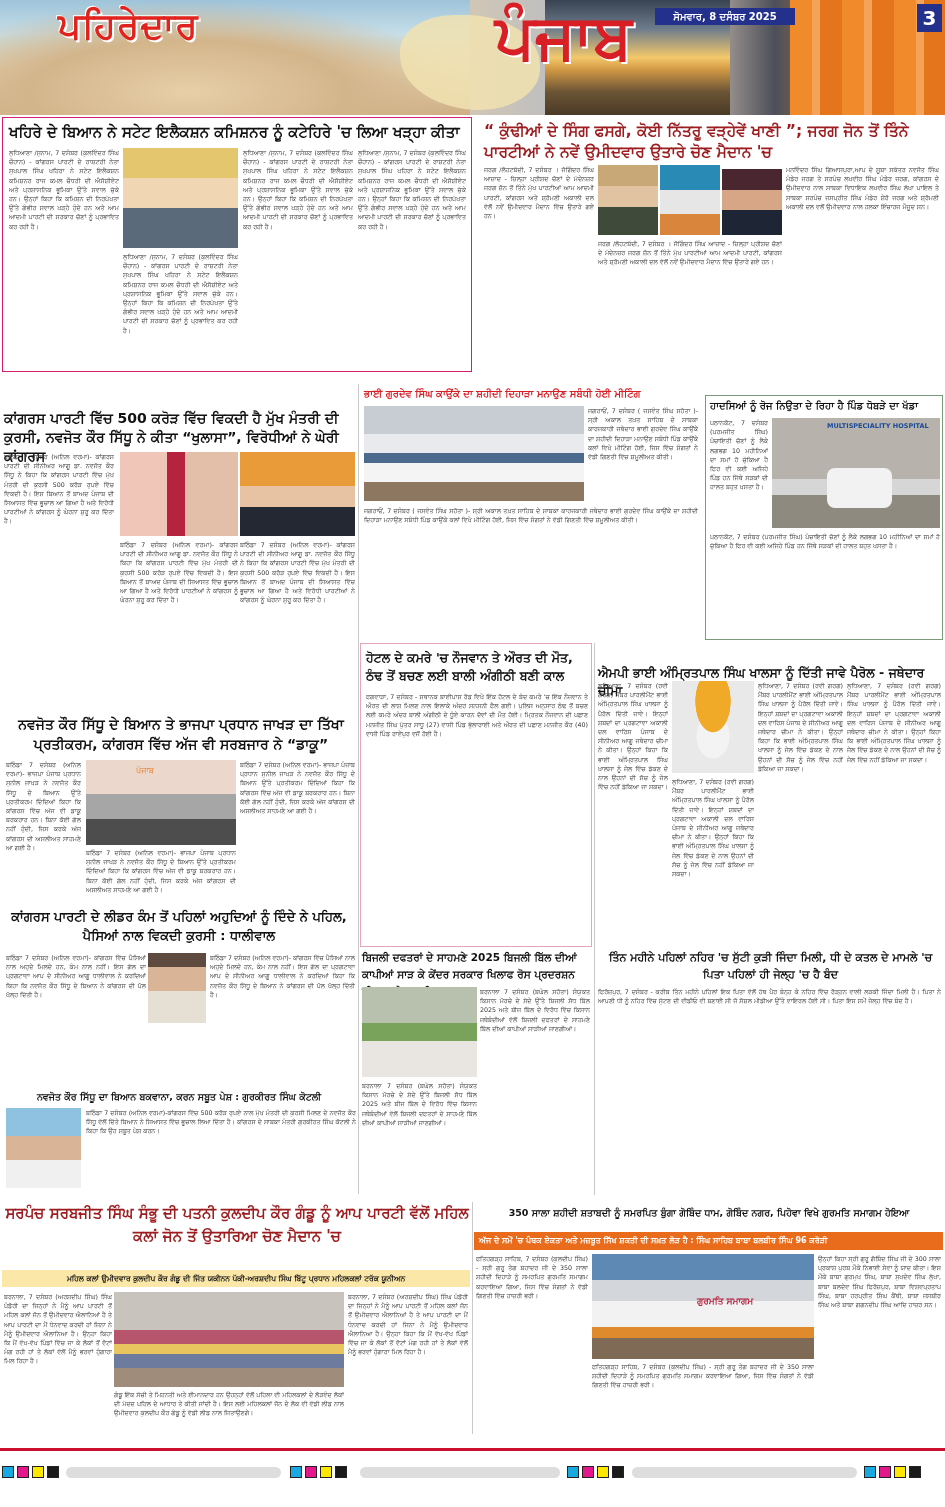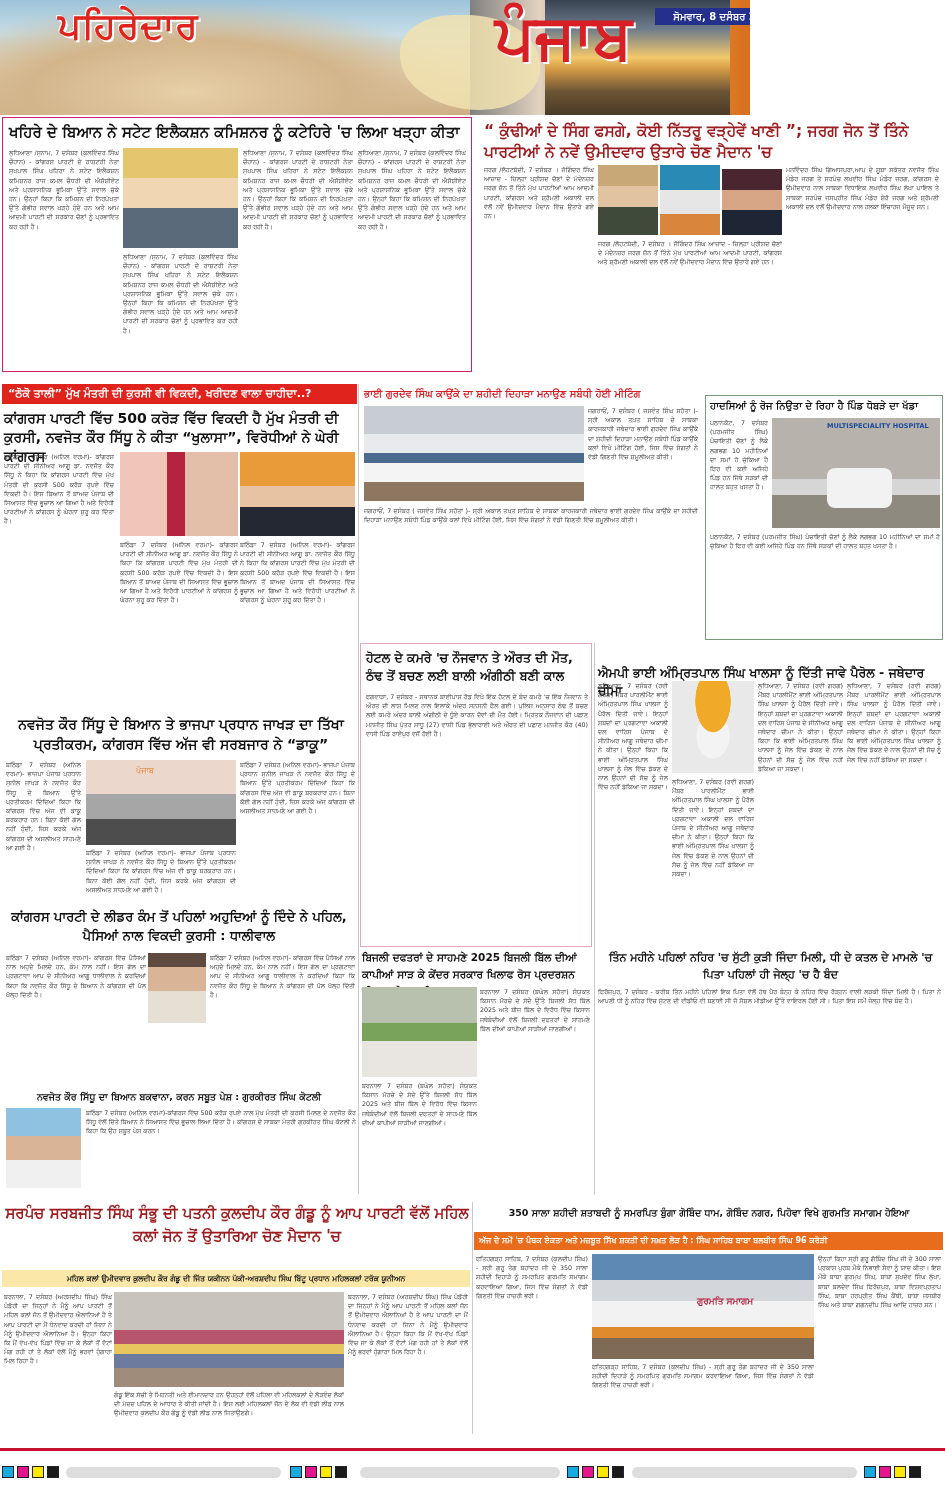--- a/index.html
+++ b/index.html
@@ -1,18 +1,18 @@
 <!DOCTYPE html>
 <html><head>
 <meta charset="utf-8">
 <style>
   * { box-sizing: border-box; margin: 0; padding: 0; }
   body { width: 945px; height: 1507px; background: #fff; font-family: "DejaVu Sans", sans-serif; position: relative; overflow: hidden; color: #222; }
   .abs { position: absolute; }
-  .masthead { left: 0; top: 0; width: 750px; height: 115px; overflow: hidden;
+  .masthead { left: 0; top: 0; width: 945px; height: 115px; overflow: hidden;
     background: linear-gradient(90deg, #d8a777 0%, #c9a07a 18%, #b9c7b6 30%, #dccbb0 45%, #bfbfbf 58%, #7a7a7a 62%, #e3d3c0 72%, #4c4f5a 82%, #e68a2b 92%, #d86f1f 100%); }
   .mh-left-art { left: 0; top: 0; width: 470px; height: 115px;
     background: radial-gradient(ellipse at 40% 80%, #e7cfa7 0%, #d3b58b 40%, transparent 70%),
                 linear-gradient(180deg, #9ec3d9 0%, #c7dfe9 30%, #e3d4b4 60%, #cfae84 100%); }
   .mh-sky { left: 545px; top: 0; width: 185px; height: 115px;
     background: linear-gradient(180deg, #394352 0%, #6d7c8c 25%, #f3c86b 50%, #d49a45 60%, #6b5435 80%, #4a3a26 100%); }
   .mh-kids { left: 790px; top: 0; width: 155px; height: 115px;
     background: repeating-linear-gradient(90deg, #f08a2a 0 22px, #f6a35a 22px 30px, #e5751c 30px 52px); }
   .mh-map { left: 400px; top: 15px; width: 140px; height: 95px; background: #f1e2b0; border-radius: 40% 55% 45% 60%; opacity: .85; }
   .logo-left { left: 58px; top: 4px; font-size: 36px; font-weight: bold; color: #e1231d; font-family: "DejaVu Serif", serif; text-shadow: 2px 2px 0 #fff, -1px -1px 0 #fff; letter-spacing: 1px; }
@@ -61,21 +61,20 @@
   <div class="abs headline-maroon" style="left:6px;top:4px;width:455px;font-size:15.5px;line-height:21px;">“ ਕੁੰਢੀਆਂ ਦੇ ਸਿੰਗ ਫਸਗੇ, ਕੋਈ ਨਿੱਤਰੂ ਵੜ੍ਹੇਵੇਂ ਖਾਣੀ ”; ਜਰਗ ਜੋਨ ਤੋਂ ਤਿੰਨੇ ਪਾਰਟੀਆਂ ਨੇ ਨਵੇਂ ਉਮੀਦਵਾਰ ਉਤਾਰੇ ਚੋਣ ਮੈਦਾਨ 'ਚ</div>
   <div class="abs body-text" style="left:6px;top:48px;width:110px;height:205px;">ਜਰਗ /ਲੋਹਟਬੱਦੀ, 7 ਦਸੰਬਰ । ਜੋਗਿੰਦਰ ਸਿੰਘ ਆਜ਼ਾਦ - ਜ਼ਿਲ੍ਹਾ ਪ੍ਰੀਸ਼ਦ ਚੋਣਾਂ ਦੇ ਮੱਦੇਨਜ਼ਰ ਜਰਗ ਜ਼ੋਨ ਤੋਂ ਤਿੰਨੇ ਮੁੱਖ ਪਾਰਟੀਆਂ ਆਮ ਆਦਮੀ ਪਾਰਟੀ, ਕਾਂਗਰਸ ਅਤੇ ਸ਼੍ਰੋਮਣੀ ਅਕਾਲੀ ਦਲ ਵੱਲੋਂ ਨਵੇਂ ਉਮੀਦਵਾਰ ਮੈਦਾਨ ਵਿੱਚ ਉਤਾਰੇ ਗਏ ਹਨ।</div>
   <div class="abs photo" style="left:120px;top:48px;width:60px;height:70px;background:linear-gradient(180deg,#c9a877 0 30%,#e1c3a1 30% 60%,#3f4a3a 60%);"></div>
   <div class="abs photo" style="left:182px;top:48px;width:60px;height:70px;background:linear-gradient(180deg,#2a8ab6 0 35%,#e6e6e6 35% 70%,#d9863c 70%);"></div>
   <div class="abs photo" style="left:244px;top:48px;width:60px;height:70px;background:linear-gradient(180deg,#fff 0 5%,#4a2631 5% 35%,#d6a686 35% 65%,#1e2635 65%);"></div>
   <div class="abs body-text" style="left:120px;top:122px;width:184px;height:131px;">ਜਰਗ /ਲੋਹਟਬੱਦੀ, 7 ਦਸੰਬਰ । ਜੋਗਿੰਦਰ ਸਿੰਘ ਆਜ਼ਾਦ - ਜ਼ਿਲ੍ਹਾ ਪ੍ਰੀਸ਼ਦ ਚੋਣਾਂ ਦੇ ਮੱਦੇਨਜ਼ਰ ਜਰਗ ਜ਼ੋਨ ਤੋਂ ਤਿੰਨੇ ਮੁੱਖ ਪਾਰਟੀਆਂ ਆਮ ਆਦਮੀ ਪਾਰਟੀ, ਕਾਂਗਰਸ ਅਤੇ ਸ਼੍ਰੋਮਣੀ ਅਕਾਲੀ ਦਲ ਵੱਲੋਂ ਨਵੇਂ ਉਮੀਦਵਾਰ ਮੈਦਾਨ ਵਿੱਚ ਉਤਾਰੇ ਗਏ ਹਨ।</div>
   <div class="abs body-text" style="left:308px;top:48px;width:153px;height:205px;">ਮਨਵਿੰਦਰ ਸਿੰਘ ਗਿਆਸਪੁਰਾ,ਆਪ ਦੇ ਸੂਬਾ ਸਕੱਤਰ ਨਵਜੋਤ ਸਿੰਘ ਮੰਡੇਰ ਜਰਗ ਤੇ ਸਰਪੰਚ ਲਖਵੀਰ ਸਿੰਘ ਮੰਡੇਰ ਜਰਗ, ਕਾਂਗਰਸ ਦੇ ਉਮੀਦਵਾਰ ਨਾਲ ਸਾਬਕਾ ਵਿਧਾਇਕ ਲਖਵੀਰ ਸਿੰਘ ਲੱਖਾ ਪਾਇਲ ਤੇ ਸਾਬਕਾ ਸਰਪੰਚ ਜਸਪ੍ਰੀਤ ਸਿੰਘ ਮੰਡੇਰ ਸ਼ੇਰੋ ਜਰਗ ਅਤੇ ਸ਼੍ਰੋਮਣੀ ਅਕਾਲੀ ਦਲ ਵਲੋਂ ਉਮੀਦਵਾਰ ਨਾਲ ਹਲਕਾ ਇੰਚਾਰਜ ਮੌਜੂਦ ਸਨ।</div>
 </div>
 
 <div class="abs" style="left:2px;top:384px;width:355px;height:322px;">
-  <div class="abs strip-red" style="left:0;top:0;width:355px;height:20px;font-size:11px;line-height:20px;padding-left:6px;">“ਠੋਕੋ ਤਾਲੀ” ਮੁੱਖ ਮੰਤਰੀ ਦੀ ਕੁਰਸੀ ਵੀ ਵਿਕਦੀ, ਖਰੀਦਣ ਵਾਲਾ ਚਾਹੀਦਾ..?</div>
   <div class="abs headline-black" style="left:2px;top:25px;width:350px;font-size:14px;line-height:19px;">ਕਾਂਗਰਸ ਪਾਰਟੀ ਵਿੱਚ 500 ਕਰੋੜ ਵਿੱਚ ਵਿਕਦੀ ਹੈ ਮੁੱਖ ਮੰਤਰੀ ਦੀ ਕੁਰਸੀ, ਨਵਜੋਤ ਕੌਰ ਸਿੱਧੂ ਨੇ ਕੀਤਾ “ਖੁਲਾਸਾ”, ਵਿਰੋਧੀਆਂ ਨੇ ਘੇਰੀ ਕਾਂਗਰਸ</div>
   <div class="abs body-text" style="left:2px;top:68px;width:110px;height:250px;">ਬਠਿੰਡਾ 7 ਦਸੰਬਰ (ਅਨਿਲ ਵਰਮਾ)- ਕਾਂਗਰਸ ਪਾਰਟੀ ਦੀ ਸੀਨੀਅਰ ਆਗੂ ਡਾ. ਨਵਜੋਤ ਕੌਰ ਸਿੱਧੂ ਨੇ ਕਿਹਾ ਕਿ ਕਾਂਗਰਸ ਪਾਰਟੀ ਵਿੱਚ ਮੁੱਖ ਮੰਤਰੀ ਦੀ ਕੁਰਸੀ 500 ਕਰੋੜ ਰੁਪਏ ਵਿੱਚ ਵਿਕਦੀ ਹੈ। ਇਸ ਬਿਆਨ ਤੋਂ ਬਾਅਦ ਪੰਜਾਬ ਦੀ ਸਿਆਸਤ ਵਿੱਚ ਭੂਚਾਲ ਆ ਗਿਆ ਹੈ ਅਤੇ ਵਿਰੋਧੀ ਪਾਰਟੀਆਂ ਨੇ ਕਾਂਗਰਸ ਨੂੰ ਘੇਰਨਾ ਸ਼ੁਰੂ ਕਰ ਦਿੱਤਾ ਹੈ।</div>
   <div class="abs photo" style="left:118px;top:68px;width:118px;height:84px;background:linear-gradient(90deg,#f0c6b8 0 40%,#b5233e 40% 55%,#e3bfa9 55%);"></div>
   <div class="abs photo" style="left:238px;top:68px;width:115px;height:84px;background:linear-gradient(180deg,#e89b38 0 40%,#e7c3a3 40% 65%,#232832 65%);"></div>
   <div class="abs body-text" style="left:118px;top:156px;width:118px;height:162px;">ਬਠਿੰਡਾ 7 ਦਸੰਬਰ (ਅਨਿਲ ਵਰਮਾ)- ਕਾਂਗਰਸ ਪਾਰਟੀ ਦੀ ਸੀਨੀਅਰ ਆਗੂ ਡਾ. ਨਵਜੋਤ ਕੌਰ ਸਿੱਧੂ ਨੇ ਕਿਹਾ ਕਿ ਕਾਂਗਰਸ ਪਾਰਟੀ ਵਿੱਚ ਮੁੱਖ ਮੰਤਰੀ ਦੀ ਕੁਰਸੀ 500 ਕਰੋੜ ਰੁਪਏ ਵਿੱਚ ਵਿਕਦੀ ਹੈ। ਇਸ ਬਿਆਨ ਤੋਂ ਬਾਅਦ ਪੰਜਾਬ ਦੀ ਸਿਆਸਤ ਵਿੱਚ ਭੂਚਾਲ ਆ ਗਿਆ ਹੈ ਅਤੇ ਵਿਰੋਧੀ ਪਾਰਟੀਆਂ ਨੇ ਕਾਂਗਰਸ ਨੂੰ ਘੇਰਨਾ ਸ਼ੁਰੂ ਕਰ ਦਿੱਤਾ ਹੈ।</div>
   <div class="abs body-text" style="left:238px;top:156px;width:115px;height:162px;">ਬਠਿੰਡਾ 7 ਦਸੰਬਰ (ਅਨਿਲ ਵਰਮਾ)- ਕਾਂਗਰਸ ਪਾਰਟੀ ਦੀ ਸੀਨੀਅਰ ਆਗੂ ਡਾ. ਨਵਜੋਤ ਕੌਰ ਸਿੱਧੂ ਨੇ ਕਿਹਾ ਕਿ ਕਾਂਗਰਸ ਪਾਰਟੀ ਵਿੱਚ ਮੁੱਖ ਮੰਤਰੀ ਦੀ ਕੁਰਸੀ 500 ਕਰੋੜ ਰੁਪਏ ਵਿੱਚ ਵਿਕਦੀ ਹੈ। ਇਸ ਬਿਆਨ ਤੋਂ ਬਾਅਦ ਪੰਜਾਬ ਦੀ ਸਿਆਸਤ ਵਿੱਚ ਭੂਚਾਲ ਆ ਗਿਆ ਹੈ ਅਤੇ ਵਿਰੋਧੀ ਪਾਰਟੀਆਂ ਨੇ ਕਾਂਗਰਸ ਨੂੰ ਘੇਰਨਾ ਸ਼ੁਰੂ ਕਰ ਦਿੱਤਾ ਹੈ।</div>
 </div>
 
 <div class="abs" style="left:360px;top:384px;width:340px;height:255px;">
   <div class="abs" style="left:4px;top:2px;width:335px;font-size:10px;font-weight:bold;color:#d81f26;line-height:16px;">ਭਾਈ ਗੁਰਦੇਵ ਸਿੰਘ ਕਾਉਂਕੇ ਦਾ ਸ਼ਹੀਦੀ ਦਿਹਾੜਾ ਮਨਾਉਣ ਸਬੰਧੀ ਹੋਈ ਮੀਟਿੰਗ</div>

